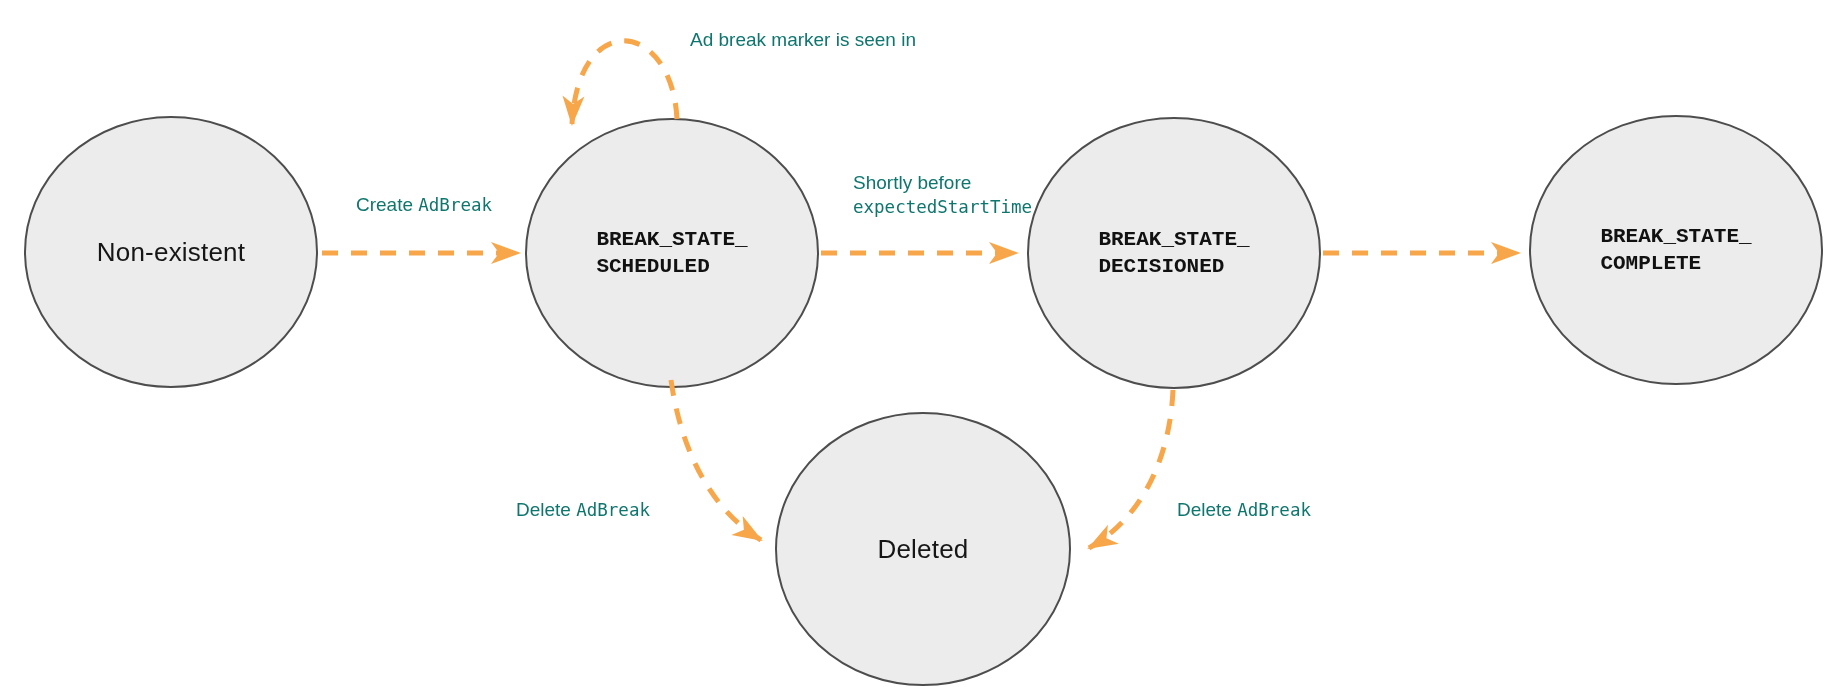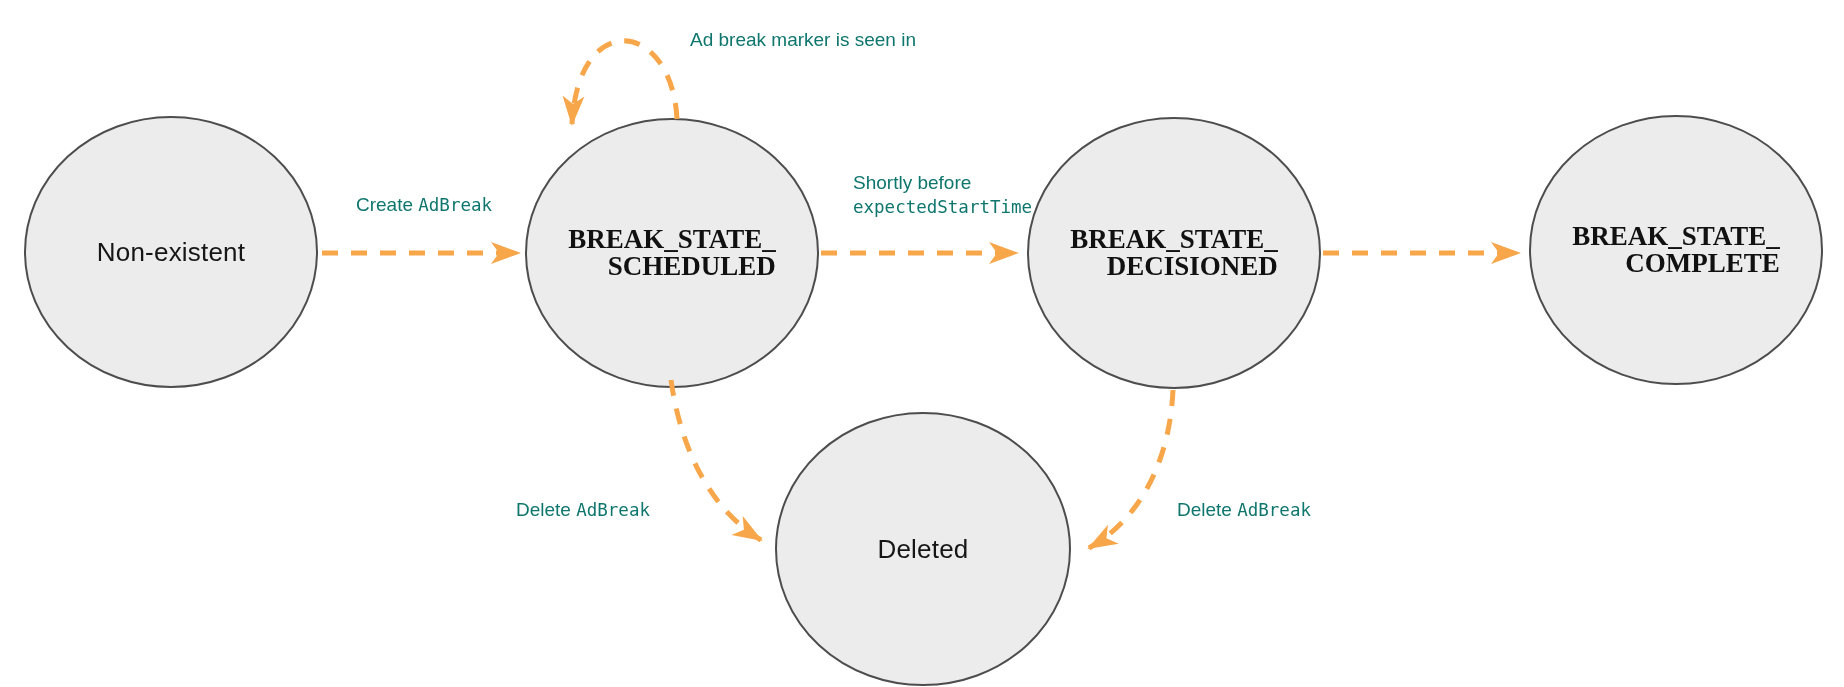--- a/index.html
+++ b/index.html
@@ -32,24 +32,24 @@
   .node-label {
     transform: translate(-50%, -50%);
     text-align: center;
     font-weight: normal;
     font-size: 26px;
     letter-spacing: 0.2px;
     color: #161616;
   }
   .state-label {
     transform: translate(-50%, -50%);
-    text-align: right;
-    font-family: Liberation Serif, serif;
+    text-align: left;
+    font-family: Liberation Mono, monospace;
     font-weight: bold;
-    font-size: 27px;
+    font-size: 21px;
     line-height: 27px;
     color: #111111;
   }
   .edge-label {
     font-size: 19px;
     line-height: 25px;
     color: #0f766e;
   }
   .edge-label .code,
   .edge-label.codeline .code {

